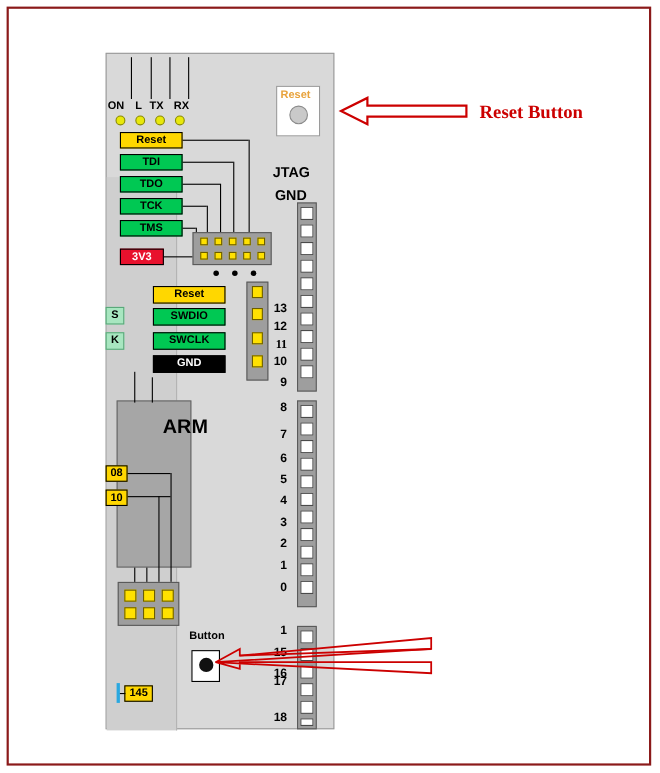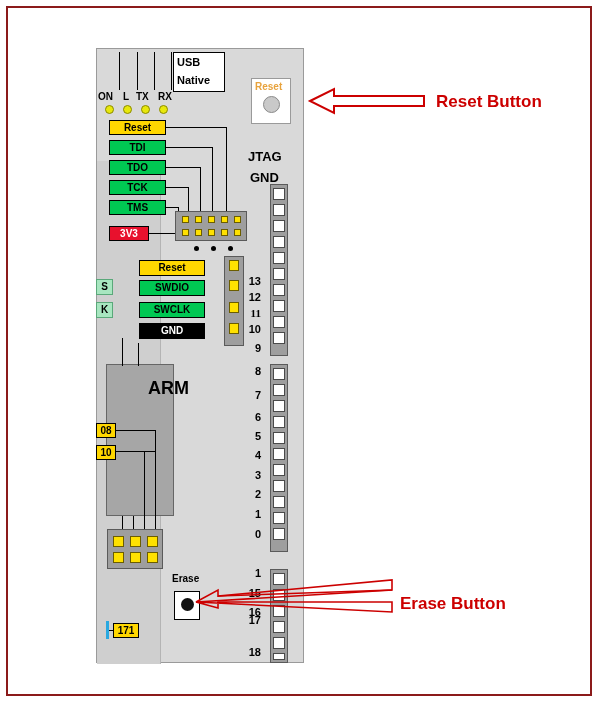--- a/index.html
+++ b/index.html
@@ -202,44 +202,41 @@
     box-sizing: border-box;
   }
 
   
   .anno-text {
     position: absolute;
     font-size: 17px;
     font-weight: bold;
     color: #cc0000;
     white-space: nowrap;
+    font-family: Liberation Serif, serif;
   }
   .anno-svg {
     position: absolute;
     overflow: visible;
   }
 </style>
 </head>
 <body>
 
 <div id="frame">
 
   <div id="board">
     <div id="board-inner-left"></div>
   </div>
 
   <div class="wire wire-v" style="left:111px; top:44px; height:38px;"></div>
   <div class="wire wire-v" style="left:129px; top:44px; height:38px;"></div>
   <div class="wire wire-v" style="left:146px; top:44px; height:38px;"></div>
   <div class="wire wire-v" style="left:163px; top:44px; height:38px;"></div>
 
-  <div id="usb-box">
-    <div>USB</div>
-    <div>Native</div>
-  </div>
 
   <div class="plain" style="left:90px; top:83px;">ON</div>
   <div class="plain" style="left:115px; top:83px;">L</div>
   <div class="plain" style="left:128px; top:83px;">TX</div>
   <div class="plain" style="left:150px; top:83px;">RX</div>
 
   <div class="led" style="left:97px; top:97px;"></div>
   <div class="led" style="left:115px; top:97px;"></div>
   <div class="led" style="left:133px; top:97px;"></div>
   <div class="led" style="left:151px; top:97px;"></div>
@@ -372,33 +369,32 @@
   <div class="lbl lbl-yellow" style="left:88px; top:437px; width:20px; height:15px; line-height:13px;">10</div>
 
   <div class="hdr" style="left:99px; top:521px; width:56px; height:40px;"></div>
   <div class="pad" style="left:105px; top:528px; width:11px; height:11px;"></div>
   <div class="pad" style="left:122px; top:528px; width:11px; height:11px;"></div>
   <div class="pad" style="left:139px; top:528px; width:11px; height:11px;"></div>
   <div class="pad" style="left:105px; top:544px; width:11px; height:11px;"></div>
   <div class="pad" style="left:122px; top:544px; width:11px; height:11px;"></div>
   <div class="pad" style="left:139px; top:544px; width:11px; height:11px;"></div>
 
-  <div class="plain" style="left:164px; top:565px;">Erase</div>
+  <div class="plain" style="left:164px; top:565px;">Button</div>
   <div id="erase-btn-box"></div>
   <div id="erase-btn-circle"></div>
 
   <div class="wire wire-v" style="left:98px; top:613px; height:18px; width:3px; background:#29a8e0;"></div>
-  <div class="lbl lbl-yellow" style="left:105px; top:615px; width:26px; height:15px; line-height:13px;">171</div>
+  <div class="lbl lbl-yellow" style="left:105px; top:615px; width:26px; height:15px; line-height:13px;">145</div>
   <div class="wire wire-h" style="left:101px; top:622px; width:5px;"></div>
 
   <svg class="anno-svg" style="left:300px; top:78px; width:118px; height:30px;" viewBox="0 0 118 30">
     <polygon points="2,15 26,3 26,10 116,10 116,20 26,20 26,27" fill="none" stroke="#cc0000" stroke-width="2"></polygon>
   </svg>
   <div class="anno-text" style="left:428px; top:84px;">Reset Button</div>
 
   <svg class="anno-svg" style="left:186px; top:570px; width:200px; height:44px;" viewBox="0 0 200 44">
     <polygon points="2,24 24,12 24,18 198,2 198,12" fill="none" stroke="#cc0000" stroke-width="1.6"></polygon>
     <polygon points="2,24 24,30 24,24 198,24 198,34" fill="none" stroke="#cc0000" stroke-width="1.6"></polygon>
     <line x1="24" y1="18" x2="198" y2="12" stroke="#cc0000" stroke-width="1.6"></line>
   </svg>
-  <div class="anno-text" style="left:392px; top:586px;">Erase Button</div>
 
 </div>
 
 </body></html>

